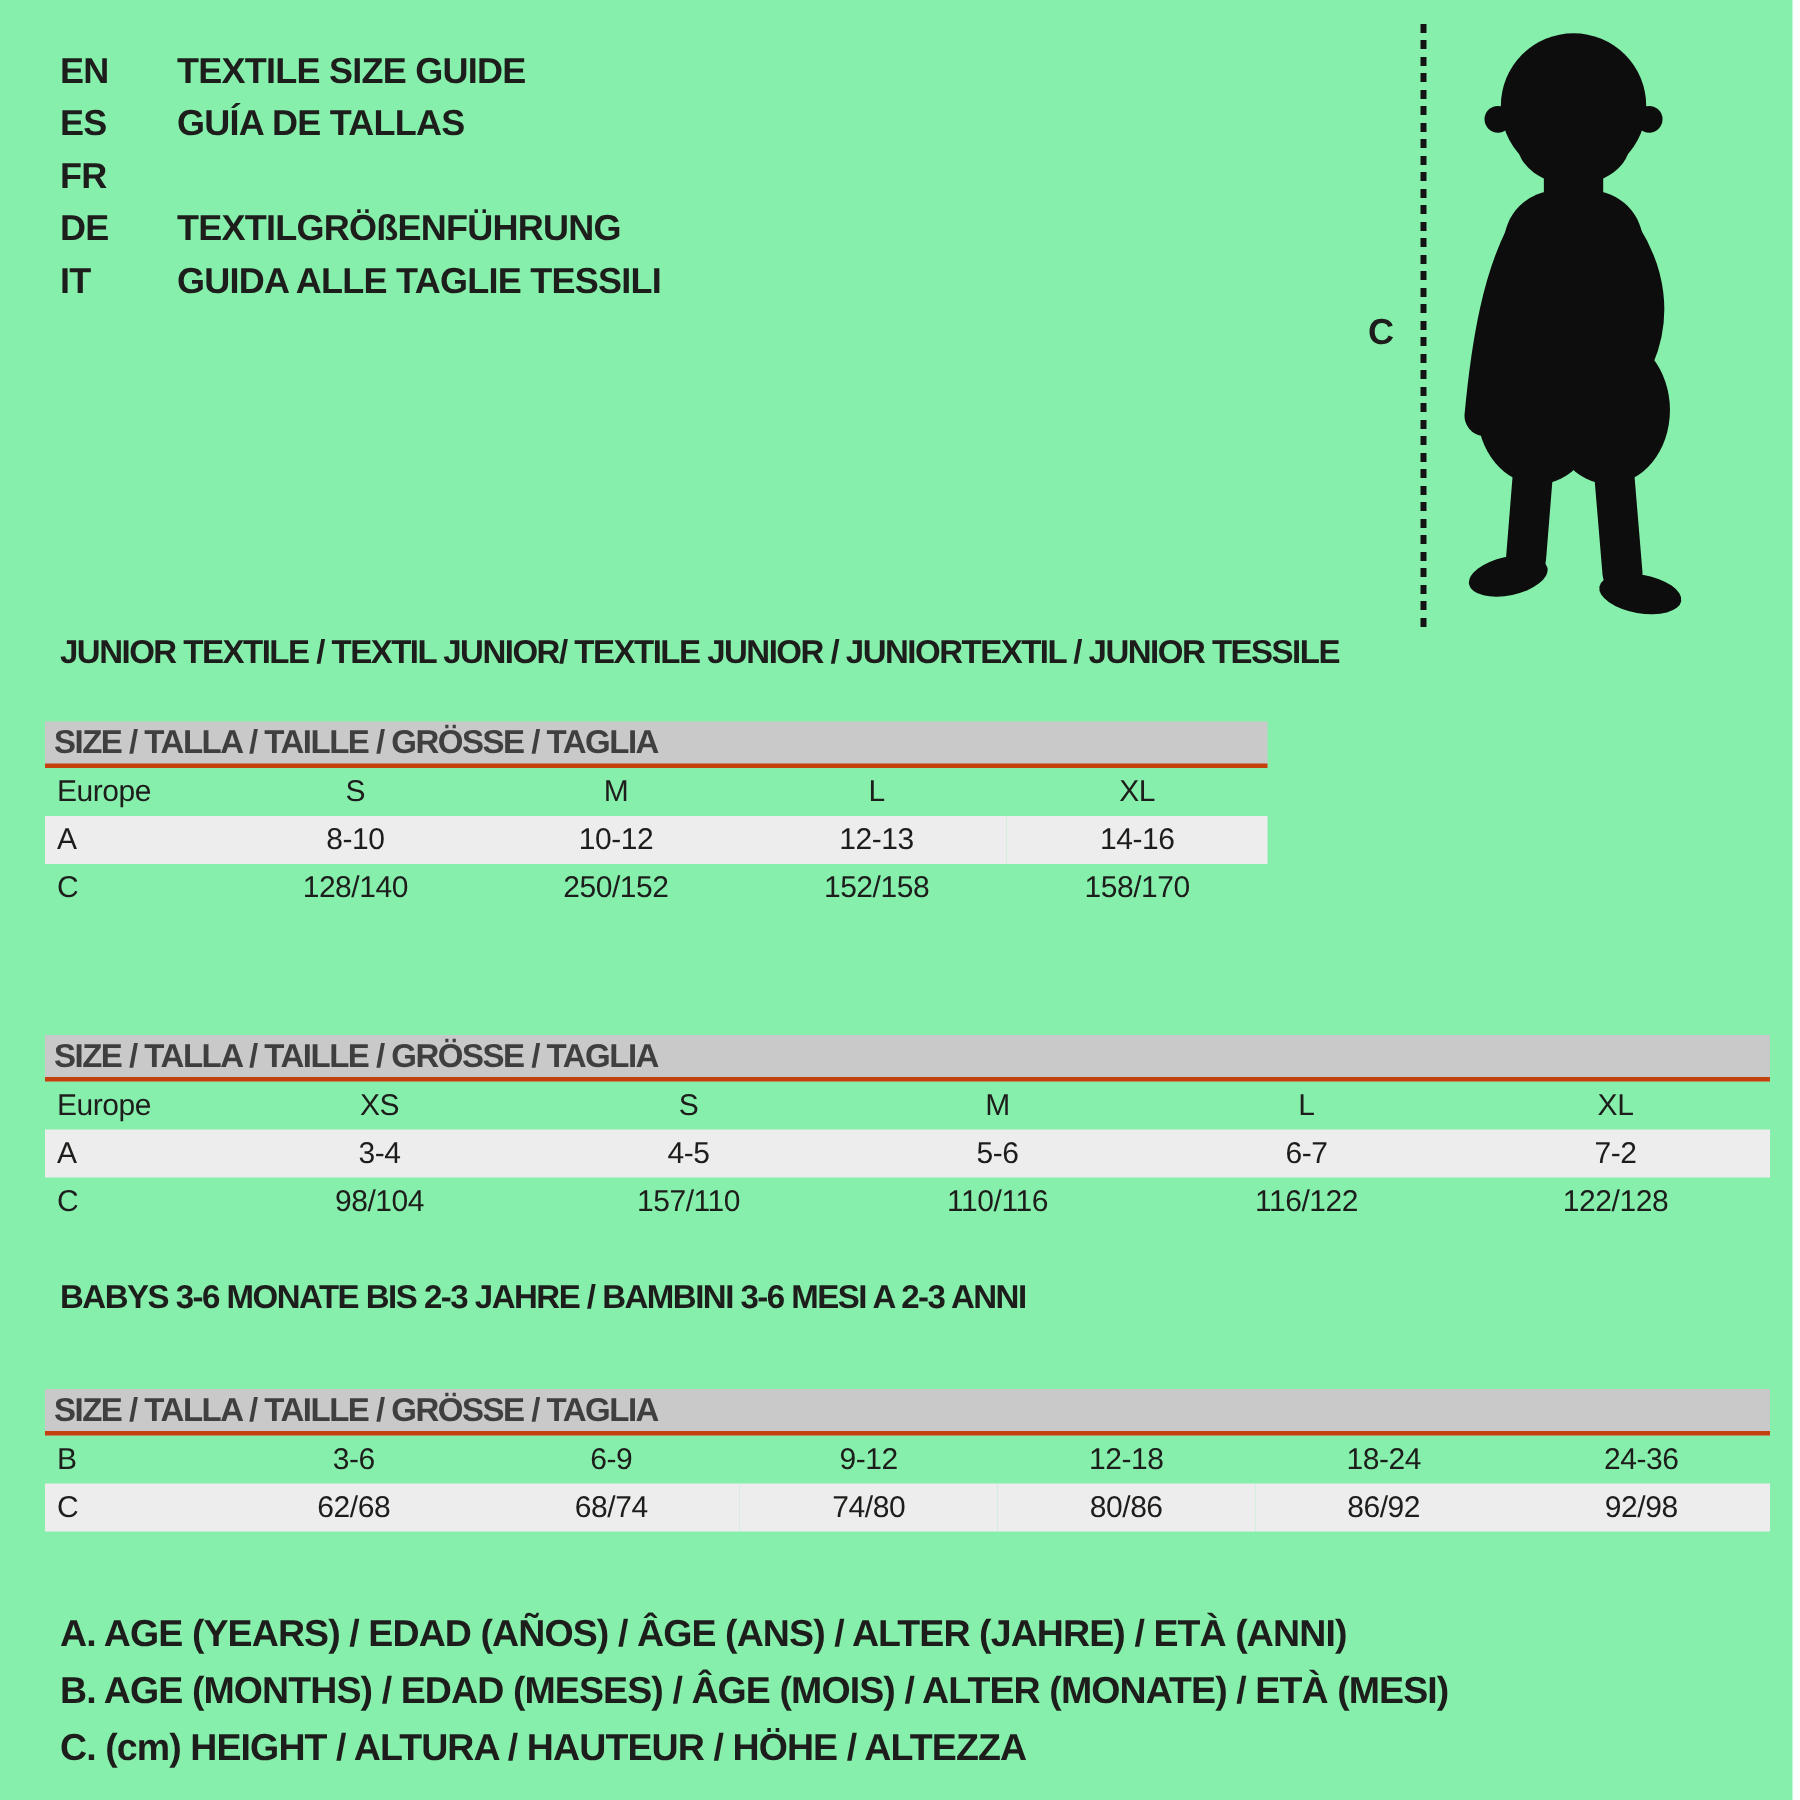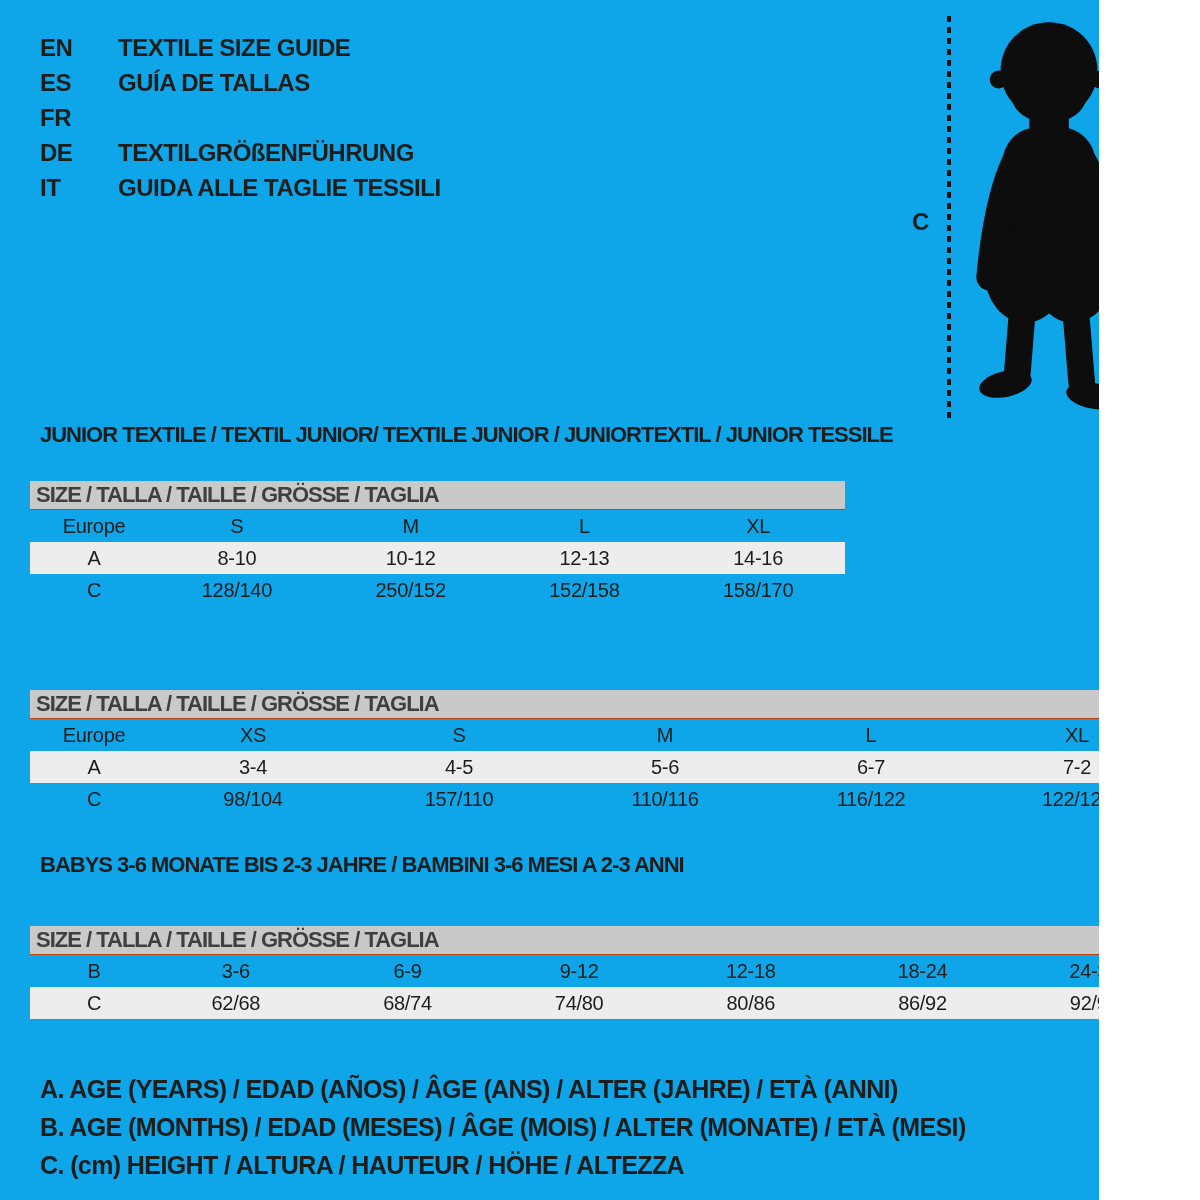--- a/index.html
+++ b/index.html
@@ -1,42 +1,42 @@
 <!DOCTYPE html>
 <html><head>
 <meta charset="utf-8">
 <style>
   html,body { margin:0; padding:0; background:#ffffff; }
   body { font-family:"Liberation Sans", sans-serif; color:#1d1d1b; }
-  .canvas { position:relative; width:1099px; height:1200px; background:#0ea5e9; overflow:hidden; }
+  .canvas { position:relative; width:1195px; height:1200px; background:#86efac; overflow:hidden; }
 
   
   .lang-list { position:absolute; left:40px; top:30px; }
   .lang-row { display:flex; height:35px; line-height:35px; }
   .lang-code { width:78px; font-size:24px; font-weight:700; letter-spacing:-0.5px; }
   .lang-title { font-size:24px; font-weight:700; letter-spacing:-0.5px; white-space:nowrap; }
 
   
   .measure-line { position:absolute; left:947px; top:16px; width:4px; height:402px;
     background-image:repeating-linear-gradient(to bottom,#141414 0px,#141414 6px,transparent 6px,transparent 11px); }
   .measure-label { position:absolute; left:912px; top:208px; font-size:24px; font-weight:700; }
   .silhouette { position:absolute; left:962px; top:12px; }
 
   
   .sec-heading { position:absolute; left:40px; margin:0; font-size:22px; font-weight:700;
     letter-spacing:-1px; white-space:nowrap; line-height:24px; }
   .sub { font-size:14px; vertical-align:-4px; font-weight:700; }
 
   
   .tablewrap { position:absolute; left:30px; }
-  .size-head { height:28px; line-height:28px; background:#c9c9c9; border-bottom:1px solid #c2410c;
+  .size-head { height:28px; line-height:28px; background:#c9c9c9; border-bottom:3px solid #c2410c;
     padding-left:6px; font-size:22px; font-weight:700; letter-spacing:-1px; color:#3f3f3f; }
   table { border-collapse:collapse; table-layout:fixed; width:100%; }
   td { height:32px; text-align:center; font-size:20px; letter-spacing:-0.3px; padding:0; }
-  td.lbl { text-align:center; padding-left:8px;margin-top:15px; }
+  td.lbl { text-align:left; padding-left:8px;margin-top:15px; }
   col.c-label { width:120px; }
   tr.stripe td { background:#ededed; }
   .w-junior { width:815px; top:481px; }
   .w-children { width:1150px; top:690px; }
   .w-babies { width:1150px; top:926px; }
   .h-junior { top:423px; }
   .h-children { top:643px; }
   .h-babies { top:848px; line-height:34px; }
 
   

